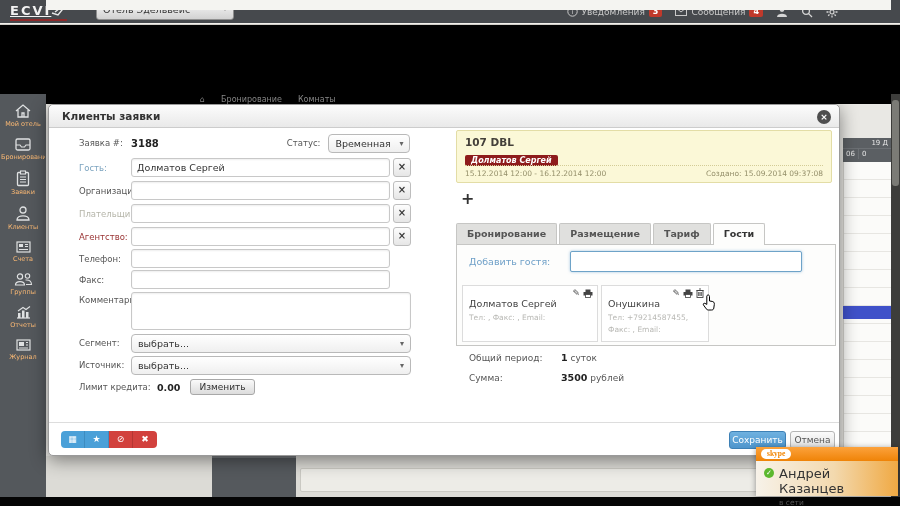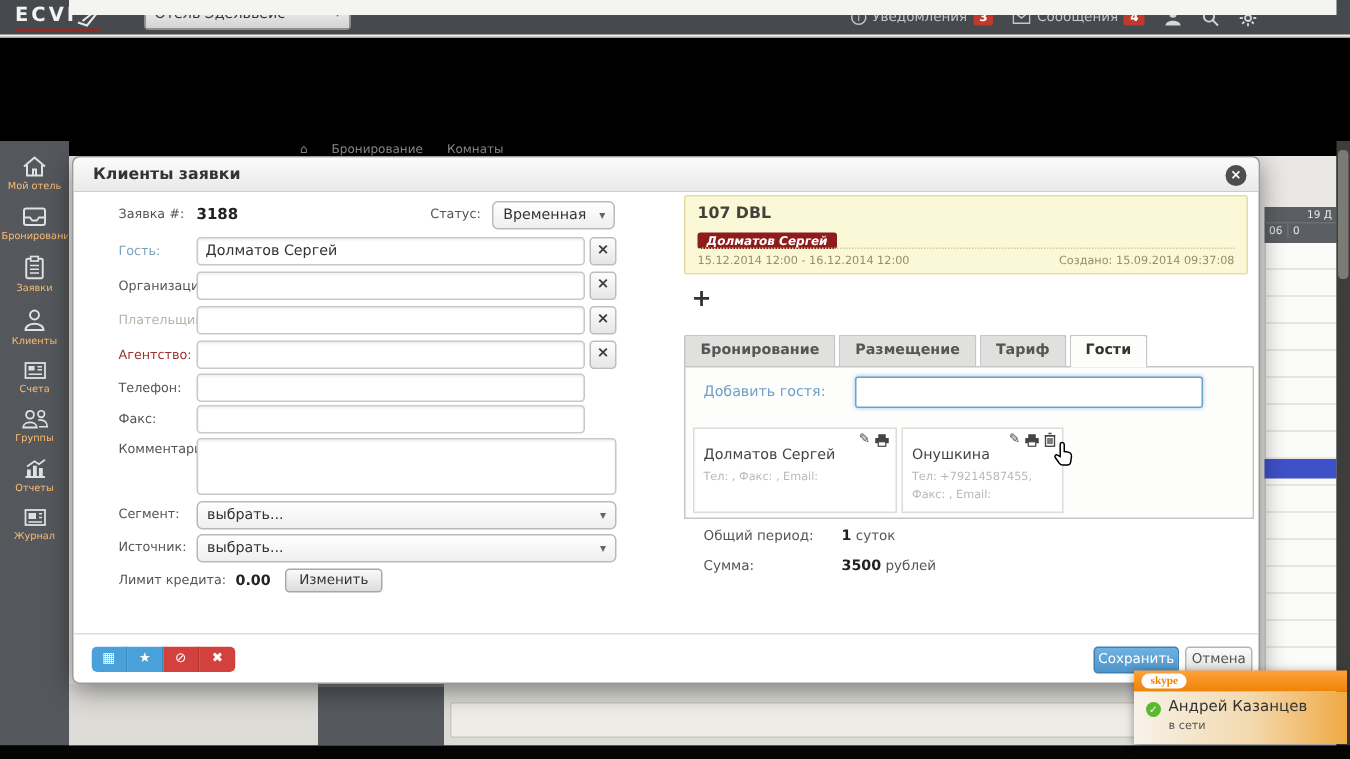--- a/index.html
+++ b/index.html
@@ -27,21 +27,21 @@
   .foldericon { width:11px; height:8px; background:#e8c55e; border:1px solid #c0a044; border-radius:1px; position:relative; flex:none; }
   .foldericon:before { content:""; position:absolute; left:0; top:-2px; width:5px; height:2px; background:#e8c55e; border:1px solid #c0a044; border-bottom:none; }
   .gridicon { width:10px; height:10px; flex:none; background:
       linear-gradient(#b5554d,#b5554d) 0 0/4px 4px no-repeat,
       linear-gradient(#7a9f52,#7a9f52) 6px 0/4px 4px no-repeat,
       linear-gradient(#5a7fb5,#5a7fb5) 0 6px/4px 4px no-repeat,
       linear-gradient(#c9a03e,#c9a03e) 6px 6px/4px 4px no-repeat; }
   .sqicon { width:10px; height:10px; border-radius:2px; flex:none; color:#fff; font-size:7px; font-weight:bold; text-align:center; line-height:10px; }
   
   .appheader { position:absolute; left:0; top:71; width:900px; height:23px; background:#46494d; display:flex; align-items:center; }
-  .logo { display:flex; align-items:flex-end; margin-left:10px; color:#f2f2f2; font-size:13px; letter-spacing:2px; font-weight:bold; border-bottom:2px solid #8e2a2a; padding-bottom:1px; }
+  .logo { display:flex; align-items:center; margin-left:10px; color:#f2f2f2; font-size:13px; letter-spacing:2px; font-weight:bold; border-bottom:2px solid #8e2a2a; padding-bottom:1px;text-decoration:underline; }
   .hotelsel { position:absolute; left:96px; top:3px; width:138px; height:17px; background:linear-gradient(#f2f2f2,#d2d2d2); border:1px solid #8f8f8f; border-radius:3px; display:flex; align-items:flex-start; justify-content:space-between; padding:0 6px; font-size:9.5px; color:#333; }
   .hdr-right { position:absolute; right:62px; top:0; height:23px; display:flex; align-items:center; gap:13px; color:#c9c9c9; font-size:9px; }
   .hbadge { background:#c0392b; color:#fff; font-size:8px; font-weight:bold; border-radius:2px; padding:1px 4px; }
   .hitem { display:flex; align-items:center; gap:4px; }
   .crumbbar { position:absolute; left:46px; top:94; width:845px; height:10px; background:#f4f4f1; }
   .crumb { position:absolute; left:200px; top:95px; display:flex; gap:16px; font-size:8px; color:#8f8f8f; align-items:center; }
   
   .sidebar { position:absolute; left:0; top:94px; width:46px; height:403px; background:#54585c; display:flex; flex-direction:column; align-items:center; padding-top:6px; gap:2px; }
   .sbitem { width:46px; display:flex; flex-direction:column; align-items:center; color:#fdba74; padding:3px 0 4px; }
   .sbitem span { font-size:6.5px; margin-top:1px; white-space:nowrap; overflow:hidden; max-width:44px; }
@@ -95,21 +95,21 @@
   .sumrow .sl { width:92px; flex:none; }
   .sumrow b { font-size:9.5px; color:#222; }
   .savebtn { position:absolute; left:680px; top:326px; width:57px; height:18px; background:linear-gradient(#6fb1e0,#4e95cc); border:1px solid #3d80b5; border-radius:3px; color:#fff; font-size:9px; text-align:center; line-height:16px; }
   .cancelbtn { position:absolute; left:741px; top:326px; width:45px; height:18px; background:linear-gradient(#fbfbfb,#e2e2e2); border:1px solid #b5b5b5; border-radius:3px; color:#555; font-size:9px; text-align:center; line-height:16px; }
   
   .skype { position:absolute; left:756px; top:447px; width:142px; height:49px; z-index:10; box-shadow:0 1px 6px rgba(0,0,0,.4); }
   .skhead { height:14px; background:linear-gradient(#fca23c,#ef8307); display:flex; align-items:center; padding:0 5px;font-family:Liberation Serif, serif; }
   .sklogo { background:#fff; border-radius:6px; color:#f28500; font-size:7.5px; font-weight:bold; padding:0 6px; line-height:10px; }
   .skbody { height:35px; background:linear-gradient(90deg,#f7f2e9 0%,#f3d9ae 55%,#f0a943 100%); padding:5px 6px 0 8px; display:flex; gap:5px; }
   .skcheck { width:10px; height:10px; border-radius:50%; background:#5cb82e; color:#fff; font-size:7px; line-height:10px; text-align:center; margin-top:2px; flex:none; }
-  .skname { font-size:10px; color:#333; }
+  .skname { font-size:13px; color:#333; }
   .skstatus { font-size:7.5px; color:#555; margin-top:2px; }
   svg { display:block; }
 </style>
 </head>
 <body>
 
 <div id="screen">
 
   <div class="blacktop"></div>
   <div class="tabstrip"></div>

